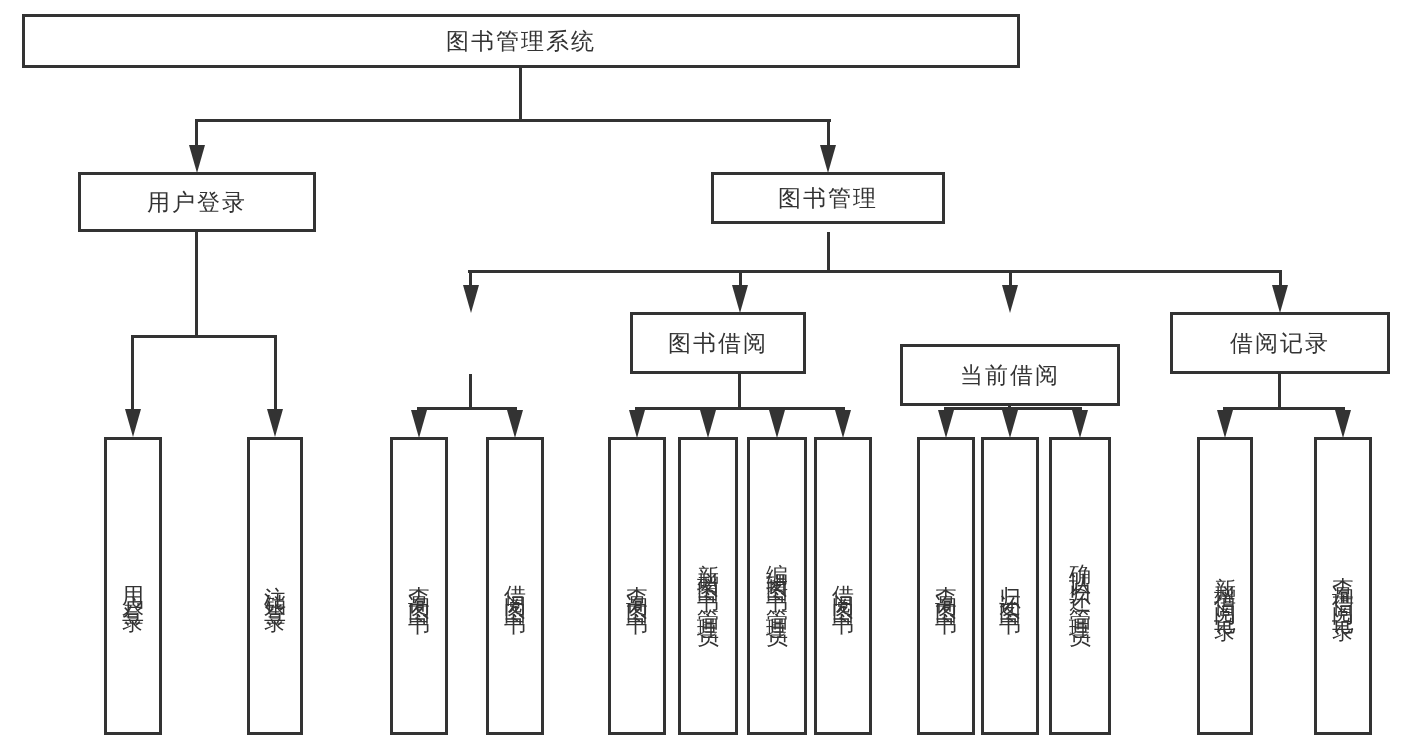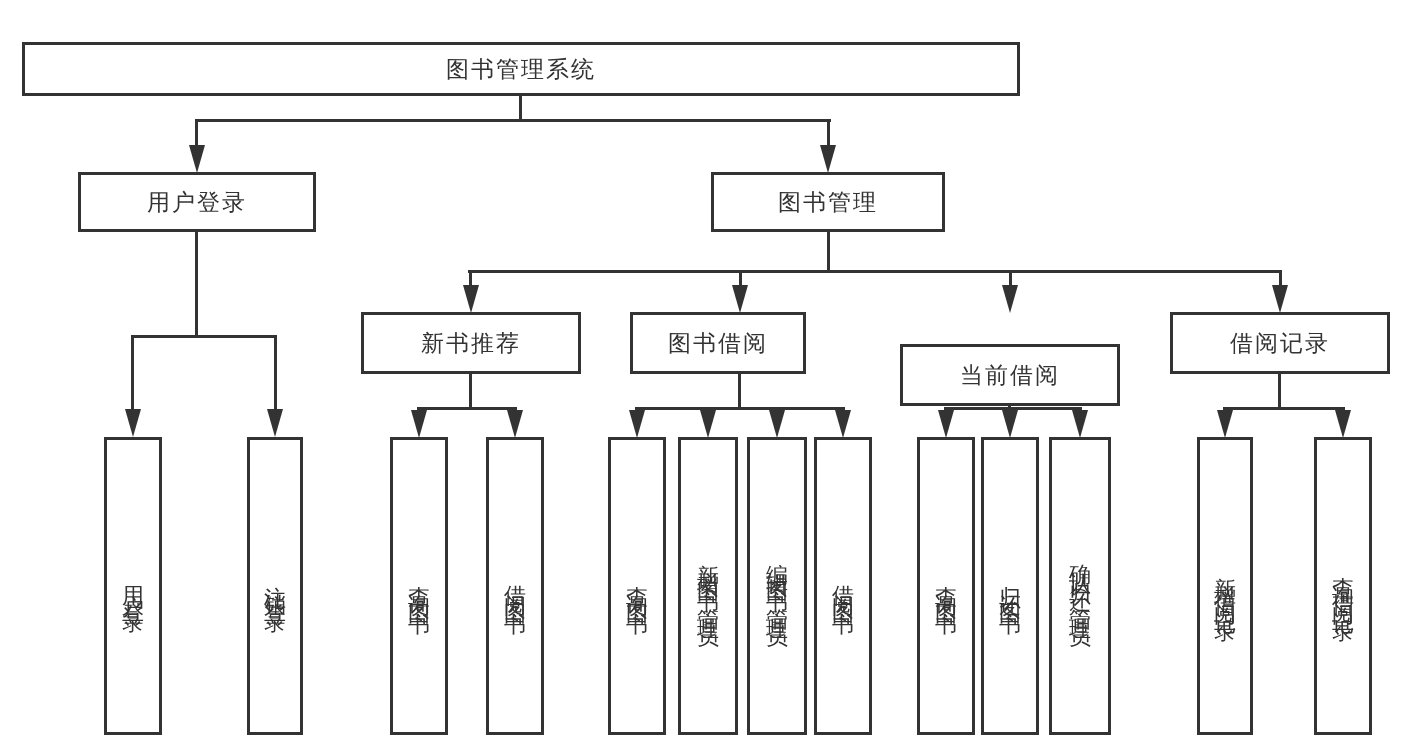--- a/index.html
+++ b/index.html
@@ -29,35 +29,35 @@
   .watermark{
     position:absolute;left:1183px;top:712px;z-index:10;
     color:#f0a6a4;font-size:20px;letter-spacing:0.5px;opacity:0.85;white-space:nowrap;
   }
 </style>
 </head>
 <body>
 
 <div class="canvas">
 
-  <div class="node" style="left:22px;top:14px;width:998px;height:54px;margin-top:28px;">
+  <div class="node" style="left:22px;top:14px;width:998px;height:54px;">
     <span>图书管理系统</span>
   </div>
 
   <div class="line" style="left:519px;top:68px;width:3px;height:54px;"></div>
   <div class="line" style="left:195px;top:119px;width:636px;height:3px;"></div>
   <div class="line" style="left:195px;top:119px;width:3px;height:28px;"></div>
   <div class="arrow" style="left:189px;top:145px;"></div>
   <div class="line" style="left:827px;top:119px;width:3px;height:28px;"></div>
   <div class="arrow" style="left:820px;top:145px;"></div>
 
   <div class="node" style="left:78px;top:172px;width:238px;height:60px;">
     <span>用户登录</span>
   </div>
-  <div class="node" style="left:711px;top:172px;width:234px;height:60px;">
+  <div class="node" style="left:711px;top:172px;width:234px;height:52px;">
     <span>图书管理</span>
   </div>
 
   <div class="line" style="left:195px;top:232px;width:3px;height:106px;"></div>
   <div class="line" style="left:131px;top:335px;width:146px;height:3px;"></div>
   <div class="line" style="left:131px;top:335px;width:3px;height:76px;"></div>
   <div class="arrow" style="left:125px;top:409px;"></div>
   <div class="line" style="left:274px;top:335px;width:3px;height:76px;"></div>
   <div class="arrow" style="left:267px;top:409px;"></div>
 
@@ -65,23 +65,20 @@
   <div class="line" style="left:468px;top:270px;width:814px;height:3px;"></div>
   <div class="line" style="left:469px;top:270px;width:3px;height:16px;"></div>
   <div class="arrow" style="left:463px;top:285px;"></div>
   <div class="line" style="left:739px;top:270px;width:3px;height:16px;"></div>
   <div class="arrow" style="left:732px;top:285px;"></div>
   <div class="line" style="left:1009px;top:270px;width:3px;height:16px;"></div>
   <div class="arrow" style="left:1002px;top:285px;"></div>
   <div class="line" style="left:1279px;top:270px;width:3px;height:16px;"></div>
   <div class="arrow" style="left:1272px;top:285px;"></div>
 
-  <div class="node" style="left:361px;top:312px;width:220px;height:62px;">
-    <span>新书推荐</span>
-  </div>
   <div class="node" style="left:630px;top:312px;width:176px;height:62px;">
     <span>图书借阅</span>
   </div>
   <div class="node" style="left:900px;top:312px;width:220px;height:62px;margin-top:32px;">
     <span>当前借阅</span>
   </div>
   <div class="node" style="left:1170px;top:312px;width:220px;height:62px;">
     <span>借阅记录</span>
   </div>
 

